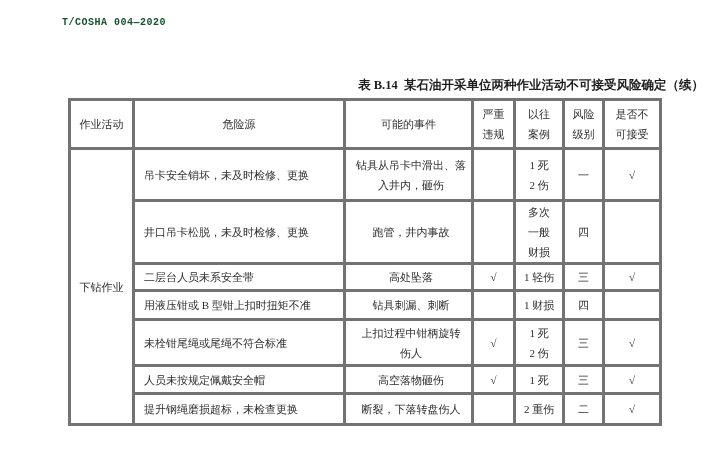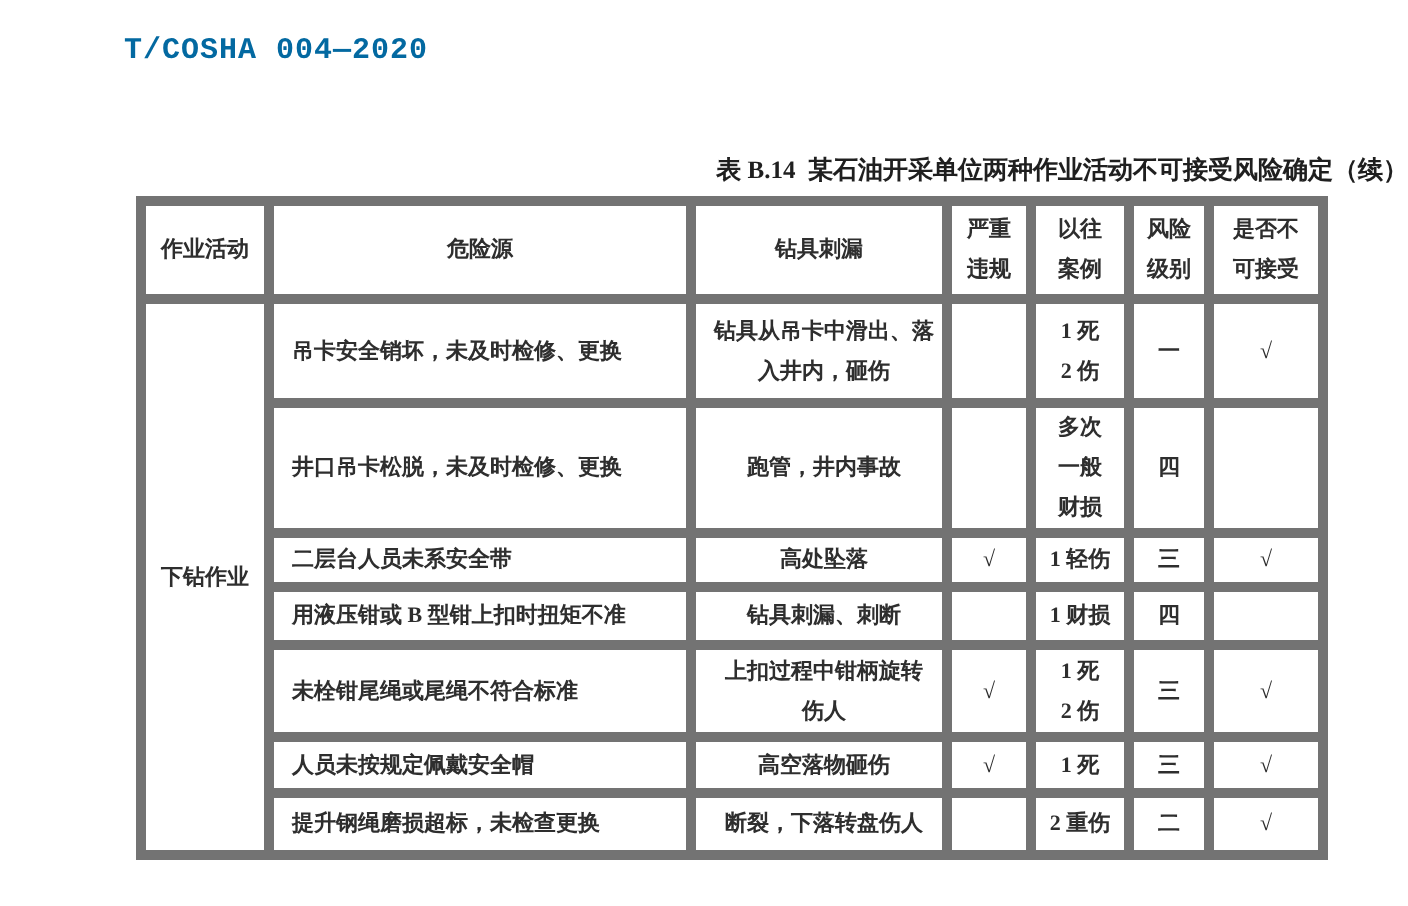--- a/index.html
+++ b/index.html
@@ -10,24 +10,24 @@
     background: #ffffff;
     overflow: hidden;
     font-family: "Liberation Serif", "DejaVu Serif", serif;
     color: #2e2e2e;
   }
   .doc-code {
     position: absolute;
     left: 62px;
     top: 17px;
     font-family: "Liberation Mono", "DejaVu Sans Mono", monospace;
-    font-size: 15px;
+    font-size: 10px;
     font-weight: bold;
     letter-spacing: 0.5px;
-    color: #0369a1;
+    color: #14532d;
   }
   .table-title {
     position: absolute;
     top: 77px;
     left: 0;
     width: 100%;
     text-align: right;
     font-size: 12.5px;
     font-weight: bold;
     white-space: pre;
@@ -36,23 +36,23 @@
   table.risk-table {
     position: absolute;
     left: 68px;
     top: 98px;
     width: 592px;
     border-collapse: collapse;
     table-layout: fixed;
     border: 2px solid #2b2b2b;
   }
   .risk-table th, .risk-table td {
-    border: 5px solid #737373;
+    border: 3px solid #737373;
     font-size: 11px;
-    font-weight: bold;
+    font-weight: normal;
     text-align: center;
     vertical-align: middle;
     padding: 0;
     line-height: 20px;
     color: #2e2e2e;
     overflow: hidden;
   }
   .risk-table thead th {
     border-bottom: 2px solid #2b2b2b;
     white-space: pre-line;
@@ -94,21 +94,21 @@
       <col style="width:128px">
       <col style="width:42px">
       <col style="width:49px">
       <col style="width:40px">
       <col style="width:57px">
     </colgroup>
     <thead>
       <tr class="tr-head">
         <th>作业活动</th>
         <th>危险源</th>
-        <th>钻具刺漏</th>
+        <th>可能的事件</th>
         <th>严重
 违规</th>
         <th>以往
 案例</th>
         <th>风险
 级别</th>
         <th>是否不
 可接受</th>
       </tr>
     </thead>

